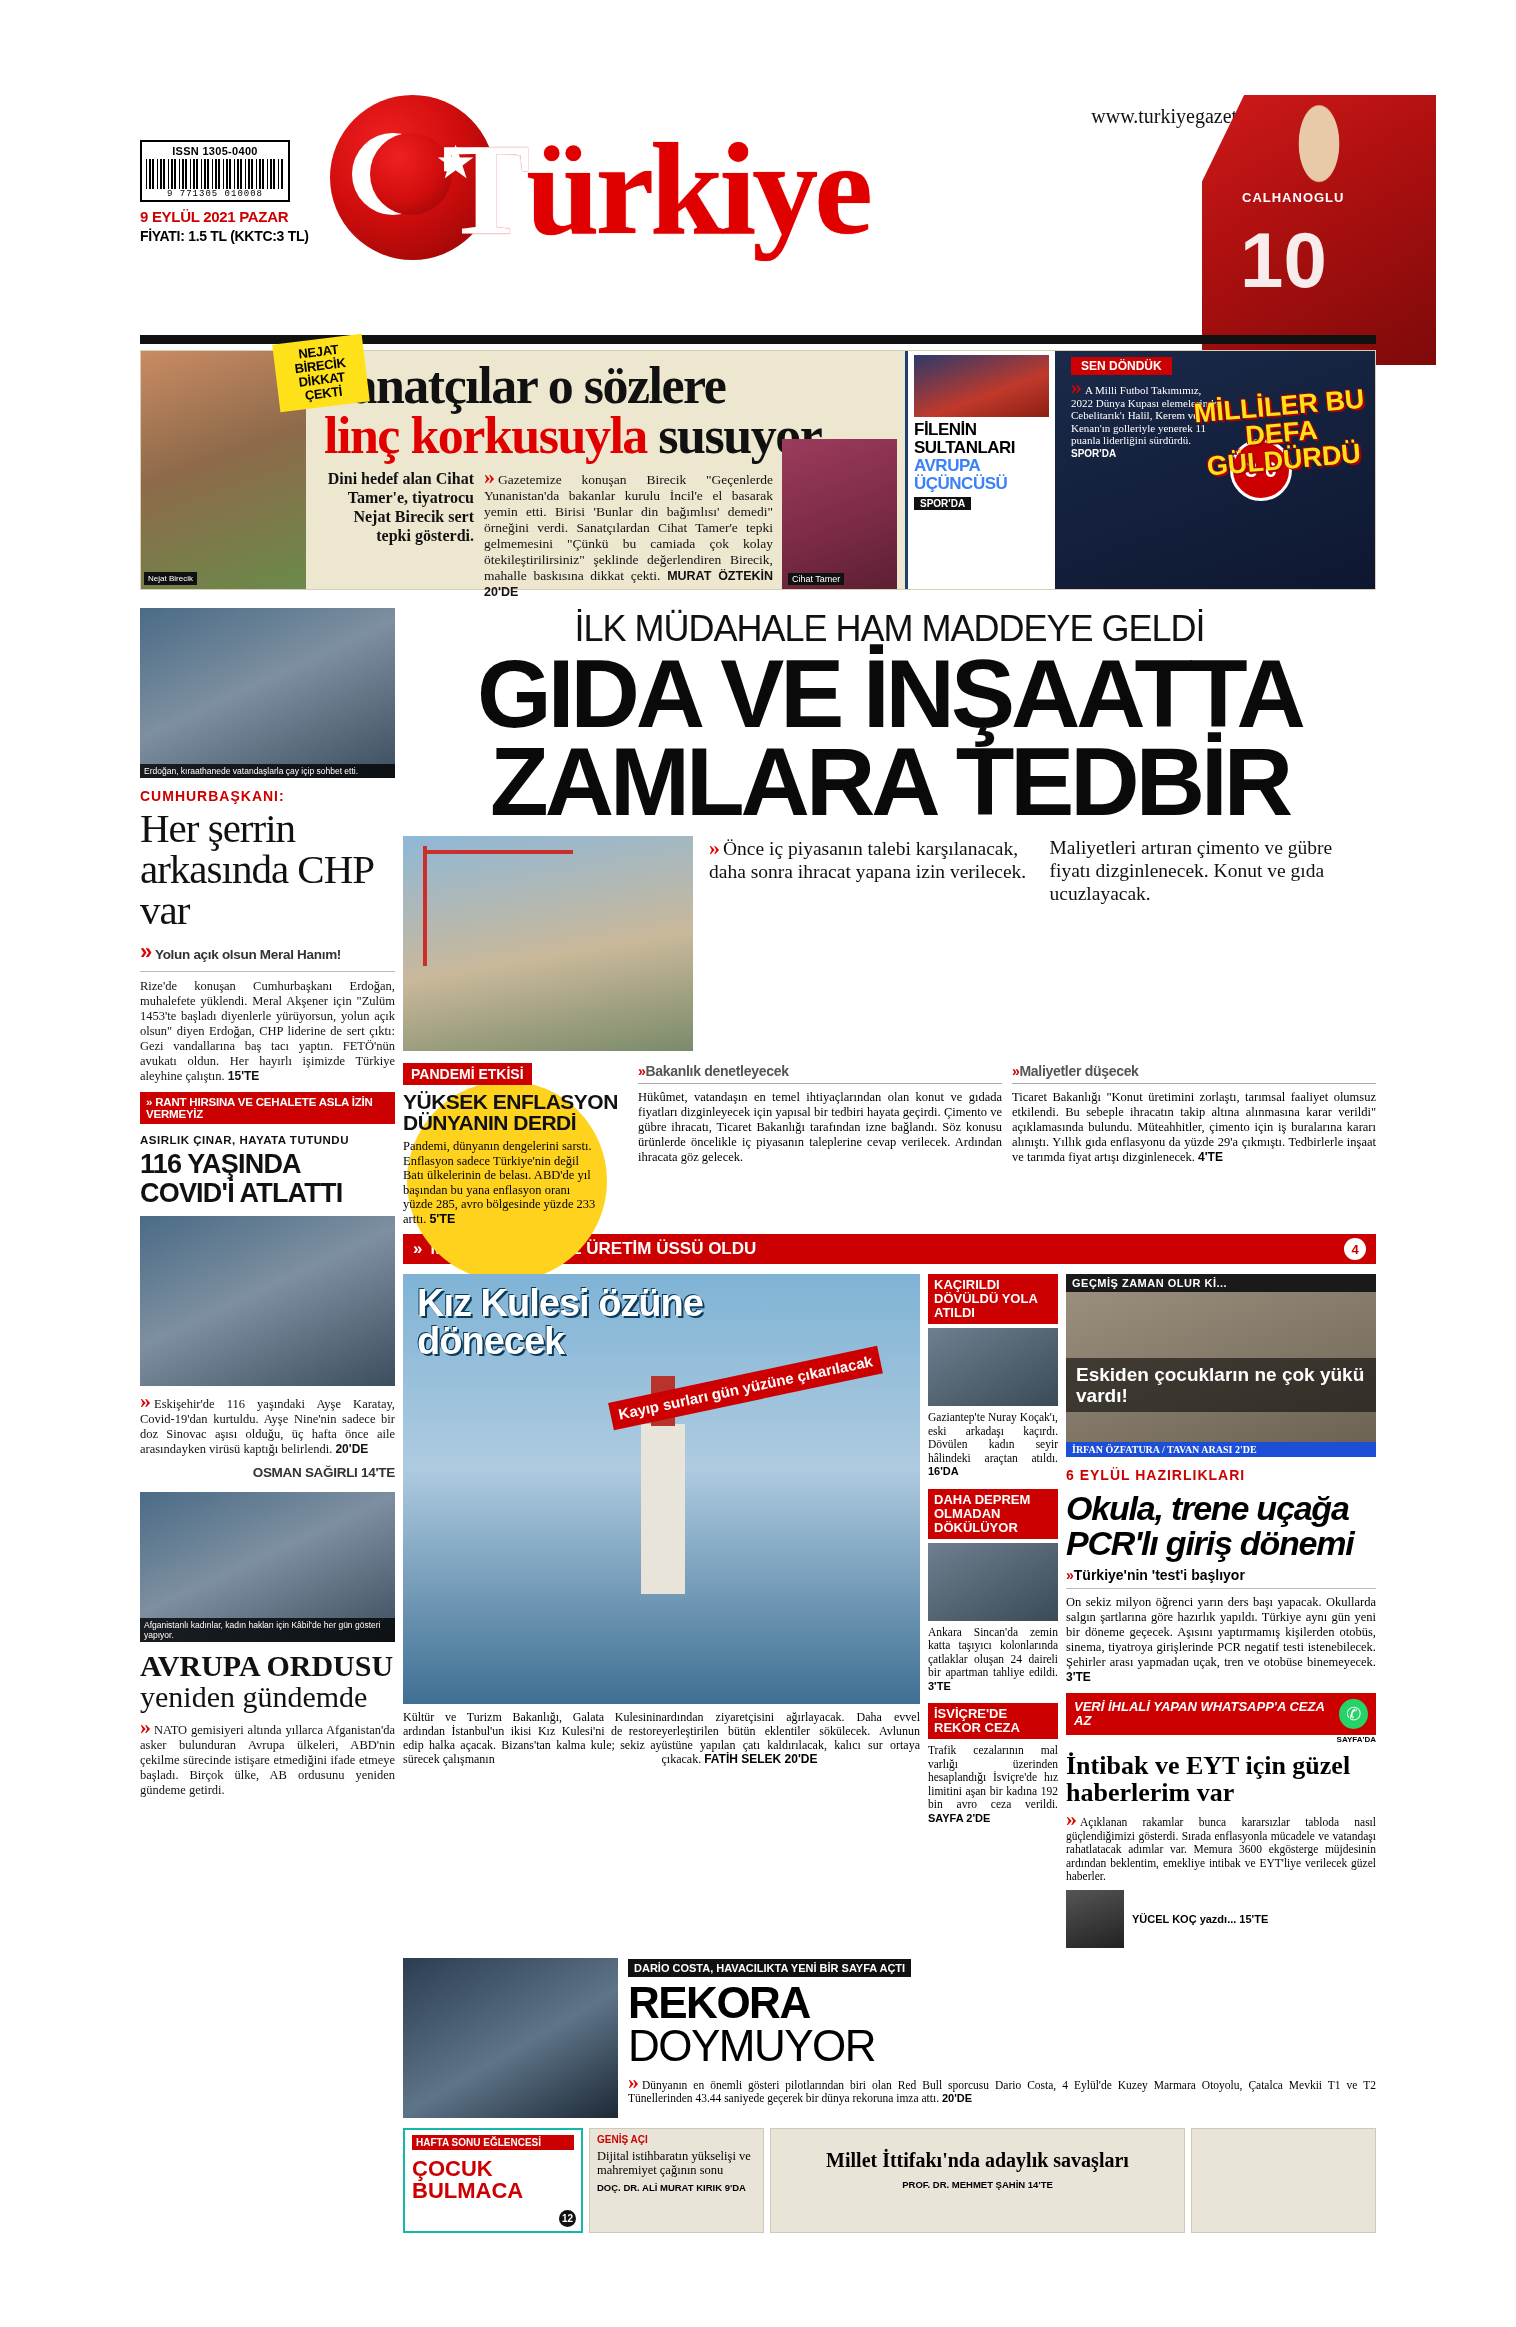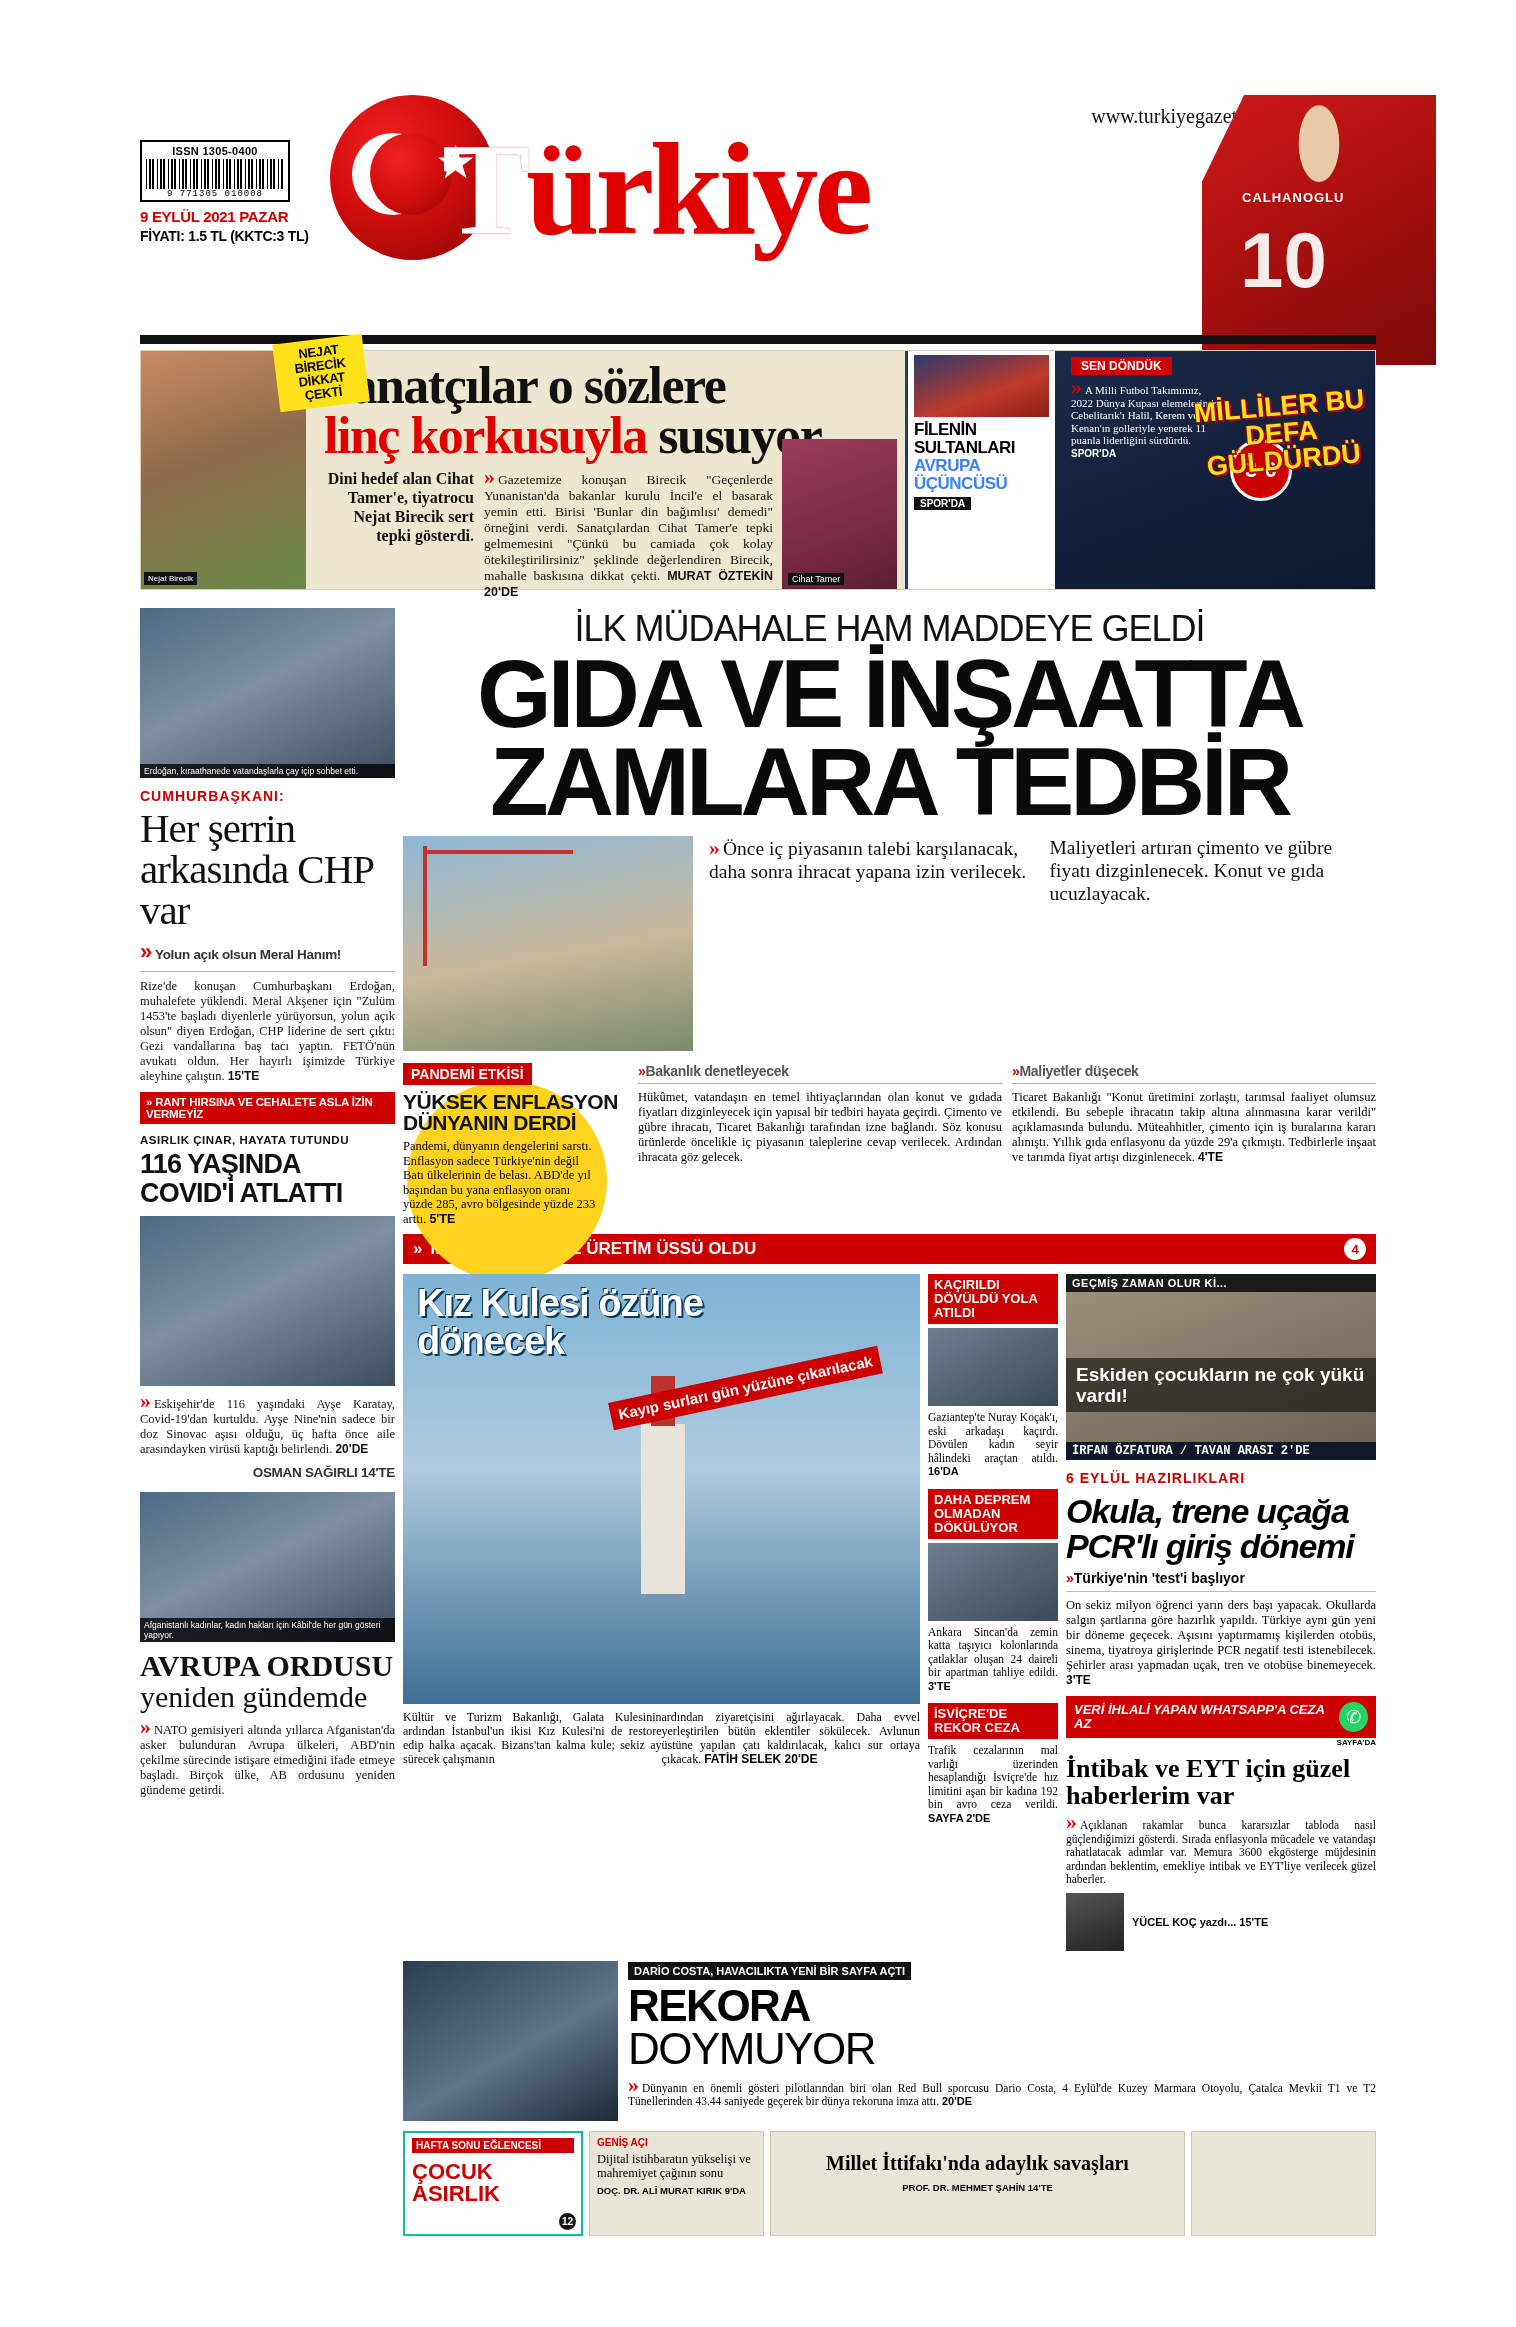--- a/index.html
+++ b/index.html
@@ -184,21 +184,21 @@
   .midc-photo { height:78px; background:linear-gradient(150deg,#6f7f8f,#3b4a58); margin-top:4px;}
   .midc-b { font-size:11.5px; line-height:13.5px; margin-top:5px; text-align:justify;}
   .midc-b b { font-family:"Liberation Sans",sans-serif; font-size:11px;}
 
   .midr { width:310px; }
   .gecmis { background:#1a1a1a; color:#fff; font-family:"Liberation Sans",sans-serif; font-weight:700;
     font-size:11px; padding:3px 6px; letter-spacing:.5px;}
   .midr-photo { height:150px; background:linear-gradient(160deg,#9a8f7c,#6d6355); position:relative;}
   .midr-ovl { position:absolute; left:0; right:0; bottom:30px; background:rgba(0,0,0,.55); color:#fff;
     font-family:"Liberation Sans",sans-serif; font-weight:900; font-size:19px; line-height:21px; padding:6px 10px;}
-  .midr-cred { background:#0f172a; color:#fff; font-family:Liberation Mono, monospace; font-size:12px;
+  .midr-cred { background:#1d4ed8; color:#fff; font-family:Liberation Serif, serif; font-size:10px;
     font-weight:700; padding:2px 6px;}
   .pcr-h { font-family:"Liberation Sans",sans-serif; font-weight:900; font-size:34px; line-height:35px;
     letter-spacing:-1.2px; margin-top:8px;font-style:italic;}
   .pcr-sub { font-family:"Liberation Sans",sans-serif; font-weight:900; font-size:14px; margin-top:6px;
     border-bottom:1px solid #bbb; padding-bottom:5px;}
   .pcr-sub .q { color:#cc0000;}
   .wa-box { background:#cc0000; color:#fff; display:flex; align-items:center; gap:8px; padding:6px 8px; margin-top:8px;}
   .wa-box .txt { font-family:"Liberation Sans",sans-serif; font-weight:900; font-size:13px; line-height:14px;font-style:italic;}
   .wa-ic { width:30px; height:30px; border-radius:50%; background:#25d366; display:flex;align-items:center;
     justify-content:center; color:#fff; font-size:18px;}
@@ -426,21 +426,21 @@
             <div class="rek-tag">DARİO COSTA, HAVACILIKTA YENİ BİR SAYFA AÇTI</div>
             <div class="rek-h"><span>REKORA</span><br><span class="thin">DOYMUYOR</span></div>
             <div class="rek-b"><span class="qmark">»</span><span>Dünyanın en önemli gösteri pilotlarından biri olan Red Bull sporcusu Dario Costa, 4 Eylül'de Kuzey Marmara Otoyolu, Çatalca Mevkii T1 ve T2 Tünellerinden 43.44 saniyede geçerek bir dünya rekoruna imza attı.</span> <b>20'DE</b></div>
           </div>
         </div>
       </div>
 
       <div class="strip">
         <div class="strip-c s1">
           <div class="s1-h">HAFTA SONU EĞLENCESİ</div>
-          <div class="s1-t">ÇOCUK ASIRLIK</div>
+          <div class="s1-t">ÇOCUK BULMACA</div>
           <div class="s1-pg">12</div>
         </div>
         <div class="strip-c s2">
           <div class="s2-h">GENİŞ AÇI</div>
           <div class="s2-t">Dijital istihbaratın yükselişi ve mahremiyet çağının sonu</div>
           <div class="s2-n">DOÇ. DR. ALİ MURAT KIRIK   9'DA</div>
         </div>
         <div class="strip-c s3">
           <div class="s3-t">Millet İttifakı'nda adaylık savaşları</div>
           <div class="s3-n">PROF. DR. MEHMET ŞAHİN    14'TE</div>

